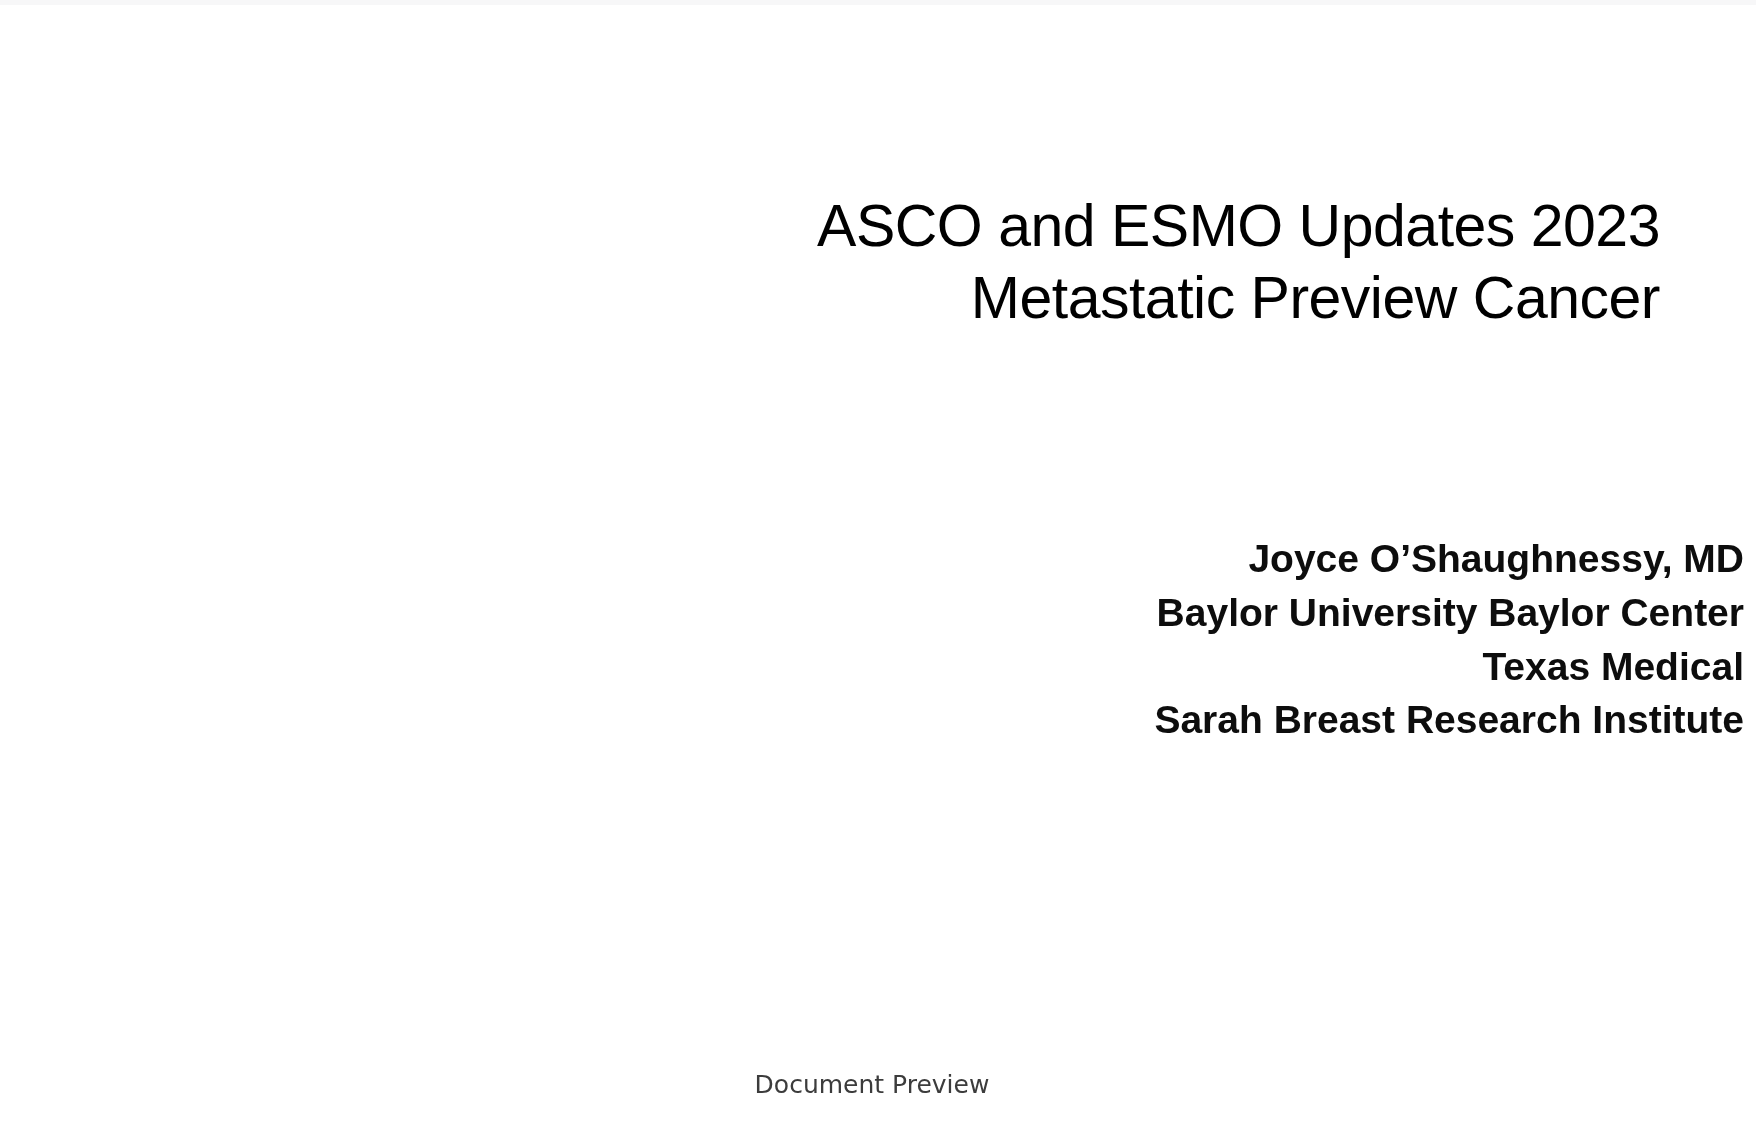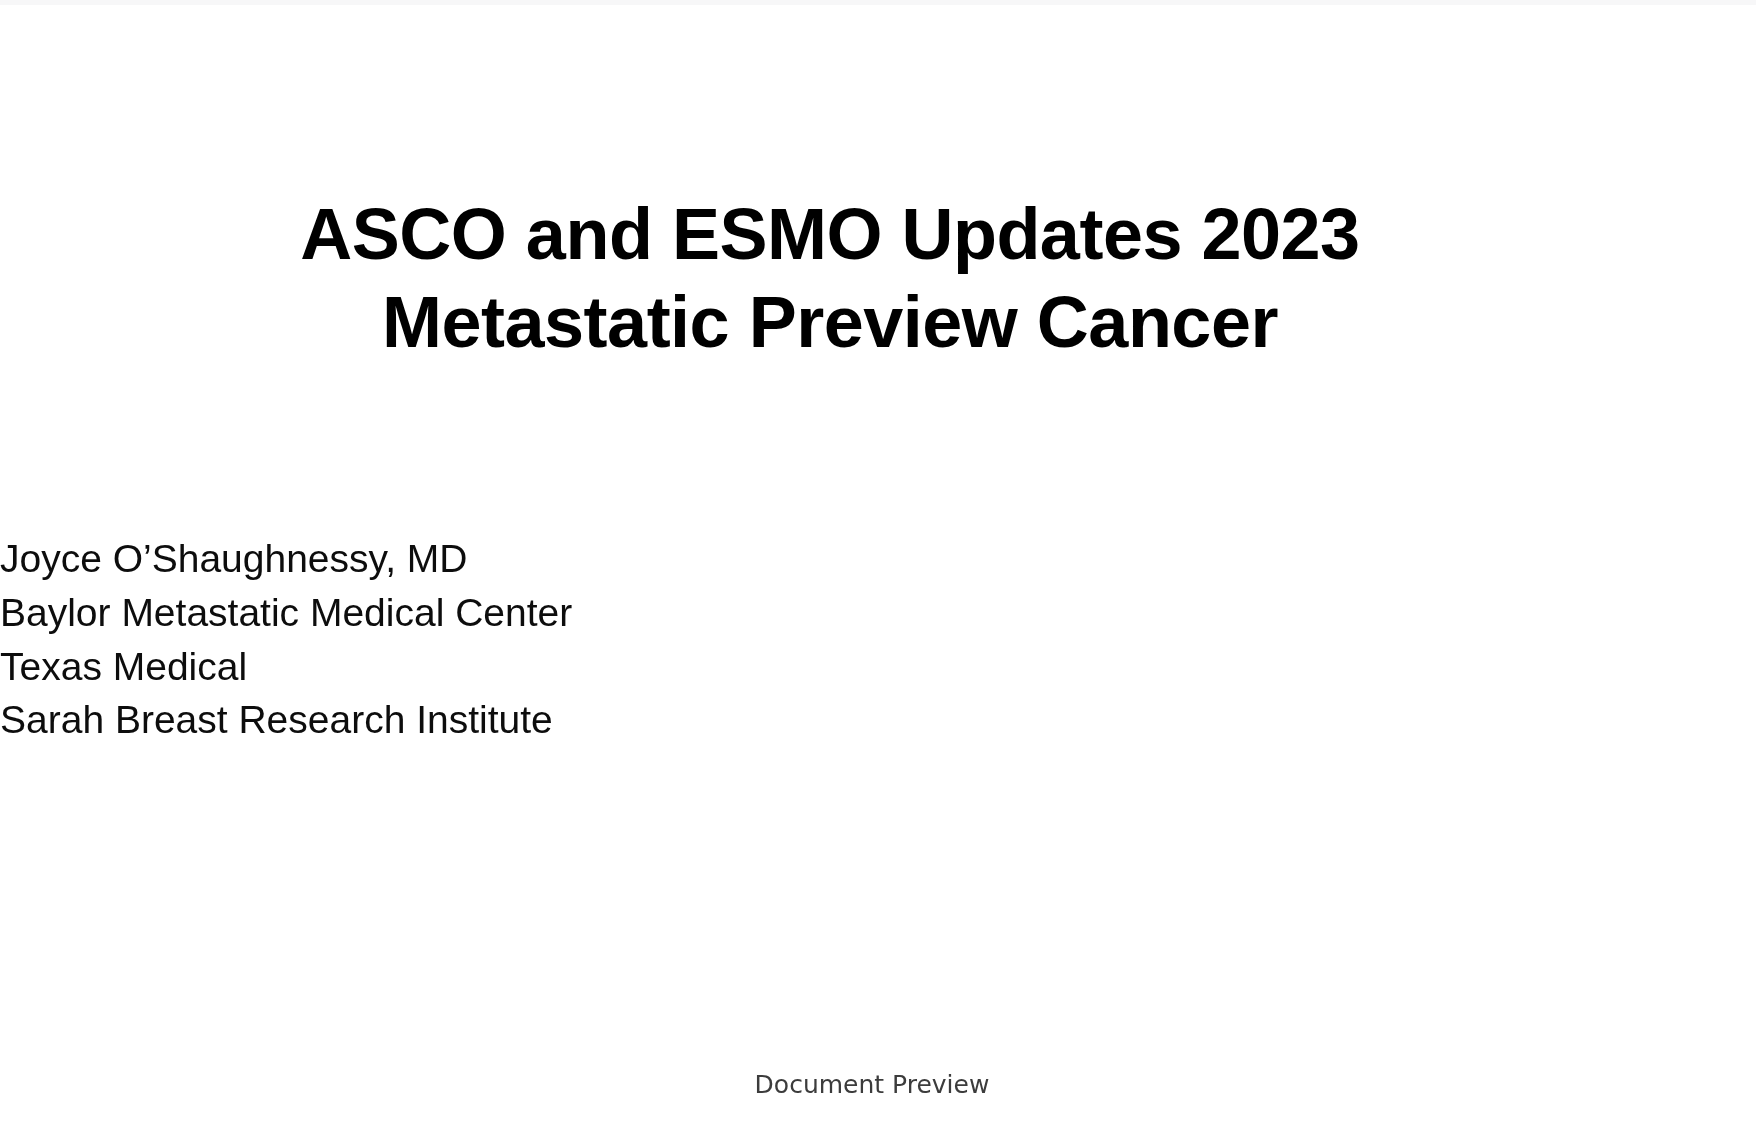--- a/index.html
+++ b/index.html
@@ -34,45 +34,45 @@
     height: 1127px;
     background: #ffffff;
   }
 
   
   .slide-title {
     position: absolute;
     top: 186px;
     left: 0;
     width: 1660px;          
-    text-align: center;
+    text-align: right;
     color: #000000;
     font-family: "Liberation Sans", sans-serif;
-    font-size: 72px;
+    font-size: 59px;
     line-height: 1.22;
-    font-weight: 700;
+    font-weight: 400;
     letter-spacing: -0.5px;
     white-space: nowrap;
   }
   .slide-title .title-line {
     display: block;
   }
 
   
   .author-block {
     position: absolute;
     top: 527px;
     left: 0;
     width: 1744px;          
-    text-align: left;
+    text-align: right;
     color: #0d0d0d;
     font-family: "Liberation Sans", sans-serif;
     font-size: 39px;
     line-height: 1.38;
-    font-weight: 400;
+    font-weight: 700;
     white-space: nowrap;
   }
   .author-block .author-line {
     display: block;
   }
 
   
   .preview-caption {
     position: absolute;
     top: 1026px;
@@ -95,20 +95,20 @@
 
 <div class="slide-surface">
 
   <div class="slide-title">
     <span class="title-line">ASCO and ESMO Updates 2023</span>
     <span class="title-line">Metastatic Preview Cancer</span>
   </div>
 
   <div class="author-block">
     <span class="author-line">Joyce O’Shaughnessy, MD</span>
-    <span class="author-line">Baylor Metastatic Medical Center</span>
+    <span class="author-line">Baylor University Baylor Center</span>
     <span class="author-line">Texas Medical</span>
     <span class="author-line">Sarah Breast Research Institute</span>
   </div>
 
   <div class="preview-caption">Document Preview</div>
 
 </div>
 
 </body></html>

